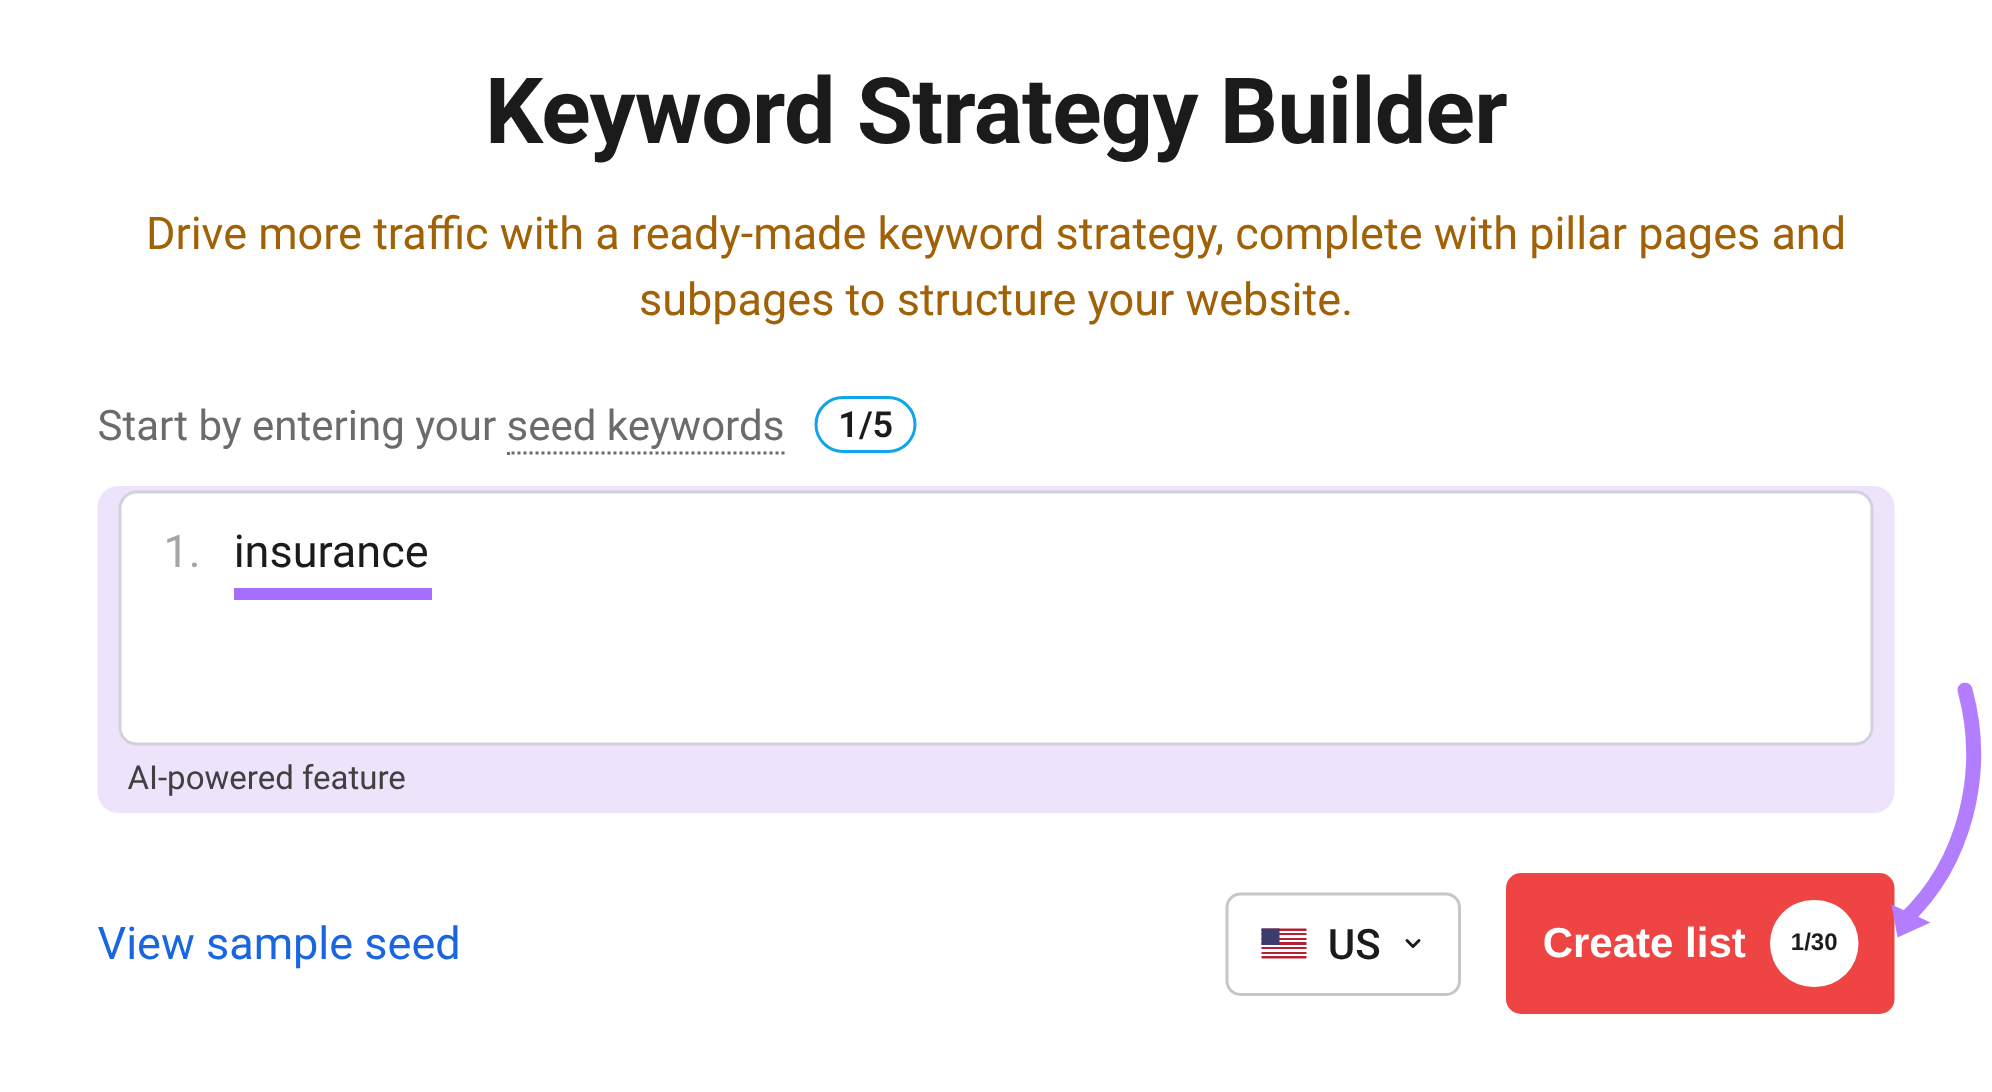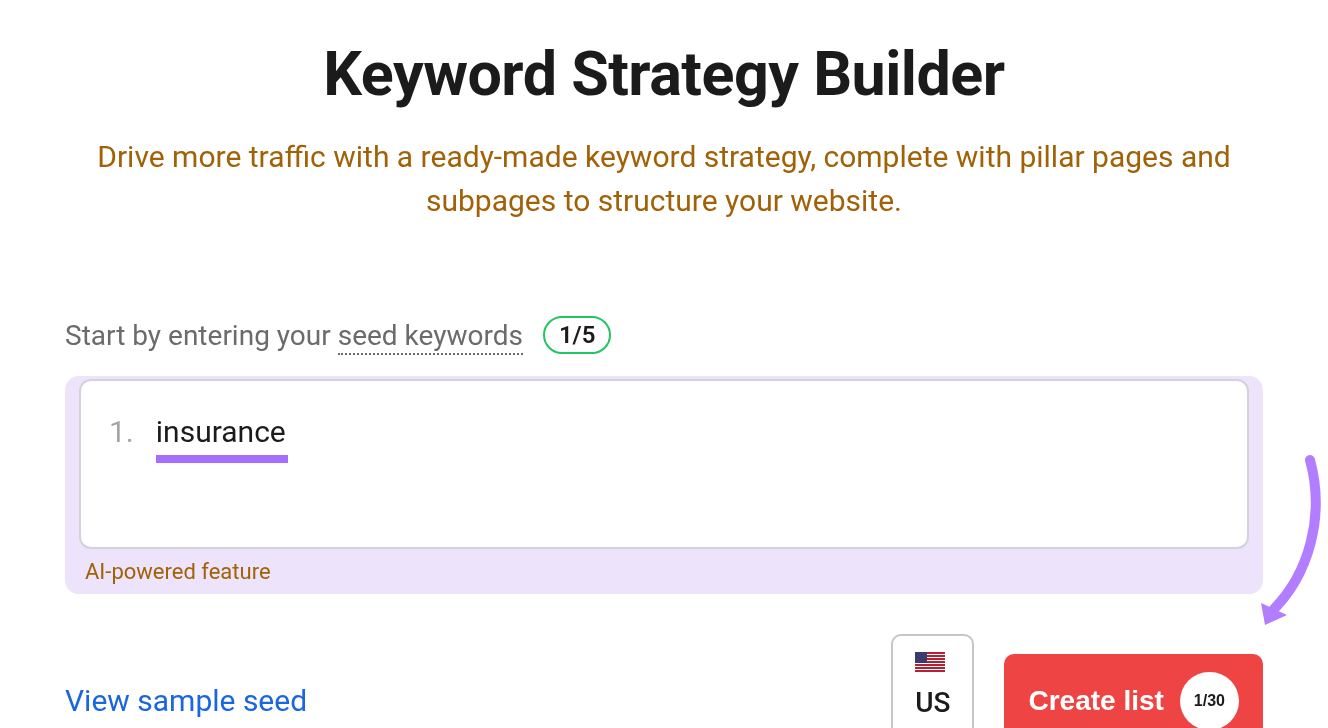--- a/index.html
+++ b/index.html
@@ -27,35 +27,35 @@
     font-weight: 400;
     text-align: center;
     color: #a16207;
     margin-top: 25px;
     line-height: 1.45;
   }
   .instruction-row {
     display: flex;
     align-items: center;
     gap: 12px;
-    margin-top: 94px;
+    margin-top: 42px;
   }
   .instruction-text {
     font-size: 28px;
     color: #6b6b6b;
   }
   .dotted-term {
     border-bottom: 2px dotted #6b6b6b;
     padding-bottom: 1px;
   }
   .counter-pill {
     display: inline-flex;
     align-items: center;
     justify-content: center;
-    border: 2px solid #22c55e;
+    border: 2px solid #0ea5e9;
     border-radius: 999px;
     padding: 3px 14px;
     font-size: 24px;
     font-weight: 600;
     color: #1b1b1b;
     margin-left: 8px;
   }
   .keyword-wrapper {
     margin-top: 22px;
     background: #ede3fb;
@@ -74,37 +74,36 @@
     align-items: baseline;
     gap: 22px;
   }
   .keyword-num {
     font-size: 30px;
     color: #a5a5a5;
   }
   .keyword-text-wrap {
     display: inline-block;
     position: relative;
-    margin-top: 11px;
   }
   .keyword-text {
     font-size: 30px;
     color: #1b1b1b;
   }
   .underline-bar {
     position: absolute;
     left: 0;
     right: -2px;
     bottom: -14px;
     height: 8px;
     background: #a56eff;
   }
   .ai-label {
     font-size: 22px;
-    color: #a16207;
+    color: #404040;
     margin-top: 10px;
     padding-left: 6px;
   }
   .bottom-row {
     display: flex;
     align-items: center;
     justify-content: space-between;
     margin-top: 40px;
   }
   .sample-link {
@@ -112,27 +111,27 @@
     color: #1a66e0;
     text-decoration: none;
   }
   .right-controls {
     display: flex;
     align-items: center;
     gap: 30px;
   }
   .country-select {
     display: flex;
+    align-items: center;
     gap: 14px;
     border: 2px solid #c6c6c6;
     border-radius: 10px;
     padding: 16px 22px;
     background: #fff;
     cursor: pointer;
-    flex-direction: column;
   }
   .flag {
     width: 30px;
     height: 20px;
     display: inline-block;
     position: relative;
     background: linear-gradient(to bottom,
       #b22234 0%, #b22234 7.7%,
       #fff 7.7%, #fff 15.4%,
       #b22234 15.4%, #b22234 23.1%,

